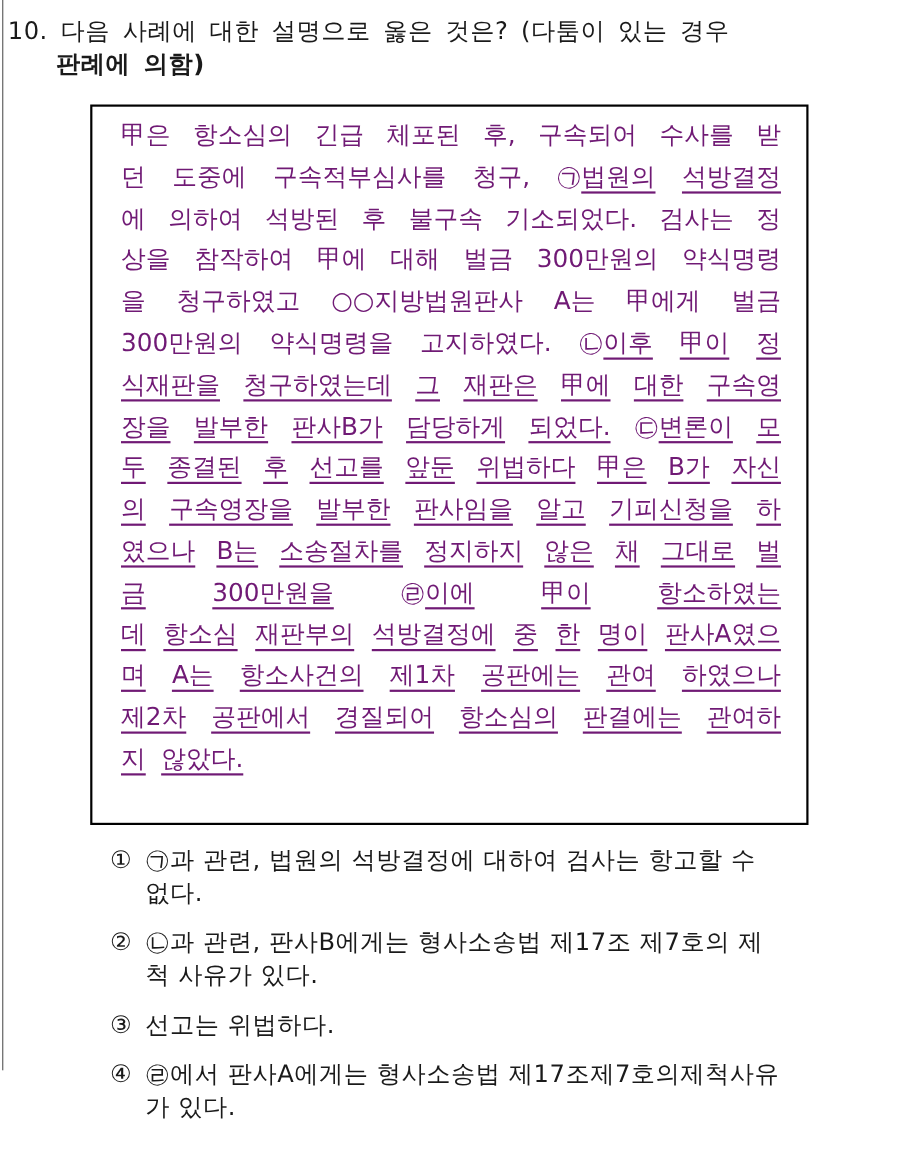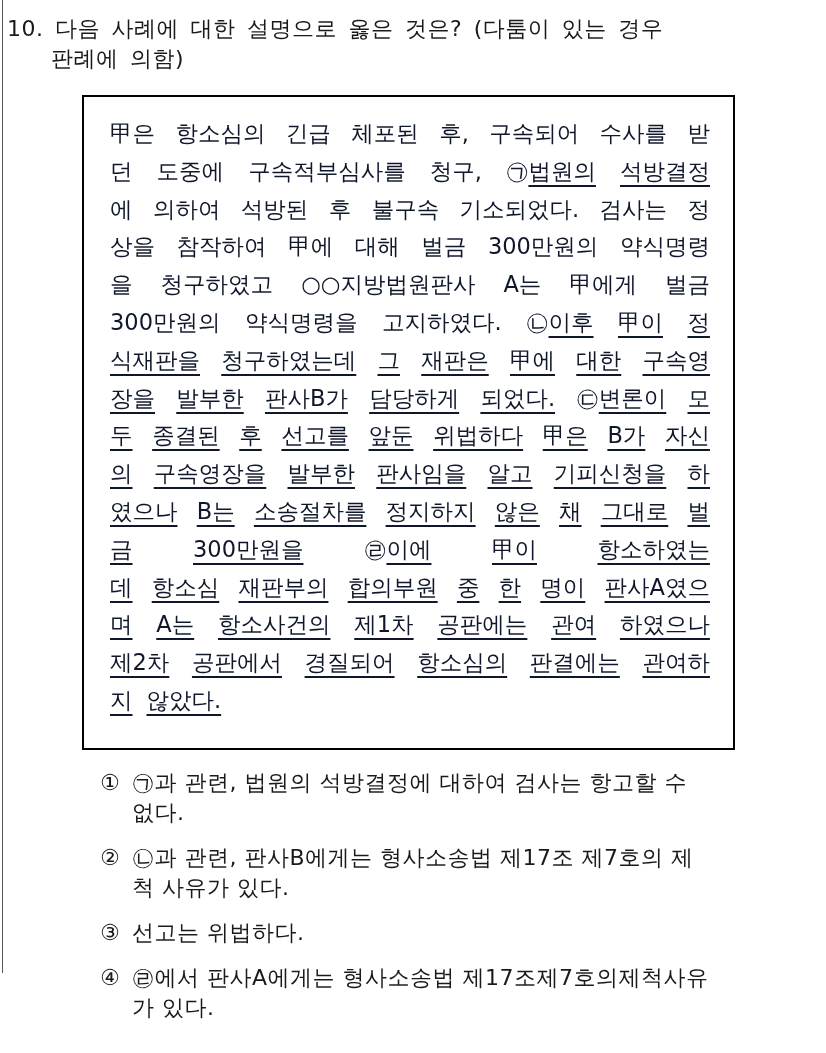--- a/index.html
+++ b/index.html
@@ -27,39 +27,39 @@
       position: absolute;
       left: 7px;
       top: 14px;
       width: 790px;
       font-size: 22px;
       line-height: 30px;
       letter-spacing: 0.5px;
       word-spacing: 4px;
     }
     .question .line { white-space: nowrap; }
-    .question .indent { padding-left: 44px; }
+    .question .indent { padding-left: 44px; font-weight: bold; }
 
     .case-box {
       position: absolute;
       left: 82px;
       top: 95px;
       width: 653px;
       height: 655px;
       border: 2px solid #000;
       box-sizing: border-box;
     }
     .case-text {
       position: absolute;
       left: 26px;
-      top: 18px;
+      top: 8px;
       width: 600px;
       font-size: 22.5px;
       line-height: 37.8px;
-      color: #0f172a;
+      color: #701a75;
       font-weight: 500;
     }
     .case-line {
       display: flex;
       justify-content: space-between;
       white-space: nowrap;
       height: 37.8px;
     }
     .case-line.left { justify-content: flex-start; }
     .case-line span.w { display: inline-block; }
@@ -204,21 +204,21 @@
         <span class="w"><span class="u">금</span></span>
         <span class="w"><span class="u">300만원을</span></span>
         <span class="w"><span>㉣</span><span class="u">이에</span></span>
         <span class="w"><span class="u">甲이</span></span>
         <span class="w"><span class="u">항소하였는</span></span>
       </div>
       <div class="case-line">
         <span class="w"><span class="u">데</span></span>
         <span class="w"><span class="u">항소심</span></span>
         <span class="w"><span class="u">재판부의</span></span>
-        <span class="w"><span class="u">합의부원</span></span>
+        <span class="w"><span class="u">석방결정에</span></span>
         <span class="w"><span class="u">중</span></span>
         <span class="w"><span class="u">한</span></span>
         <span class="w"><span class="u">명이</span></span>
         <span class="w"><span class="u">판사A였으</span></span>
       </div>
       <div class="case-line">
         <span class="w"><span class="u">며</span></span>
         <span class="w"><span class="u">A는</span></span>
         <span class="w"><span class="u">항소사건의</span></span>
         <span class="w"><span class="u">제1차</span></span>

